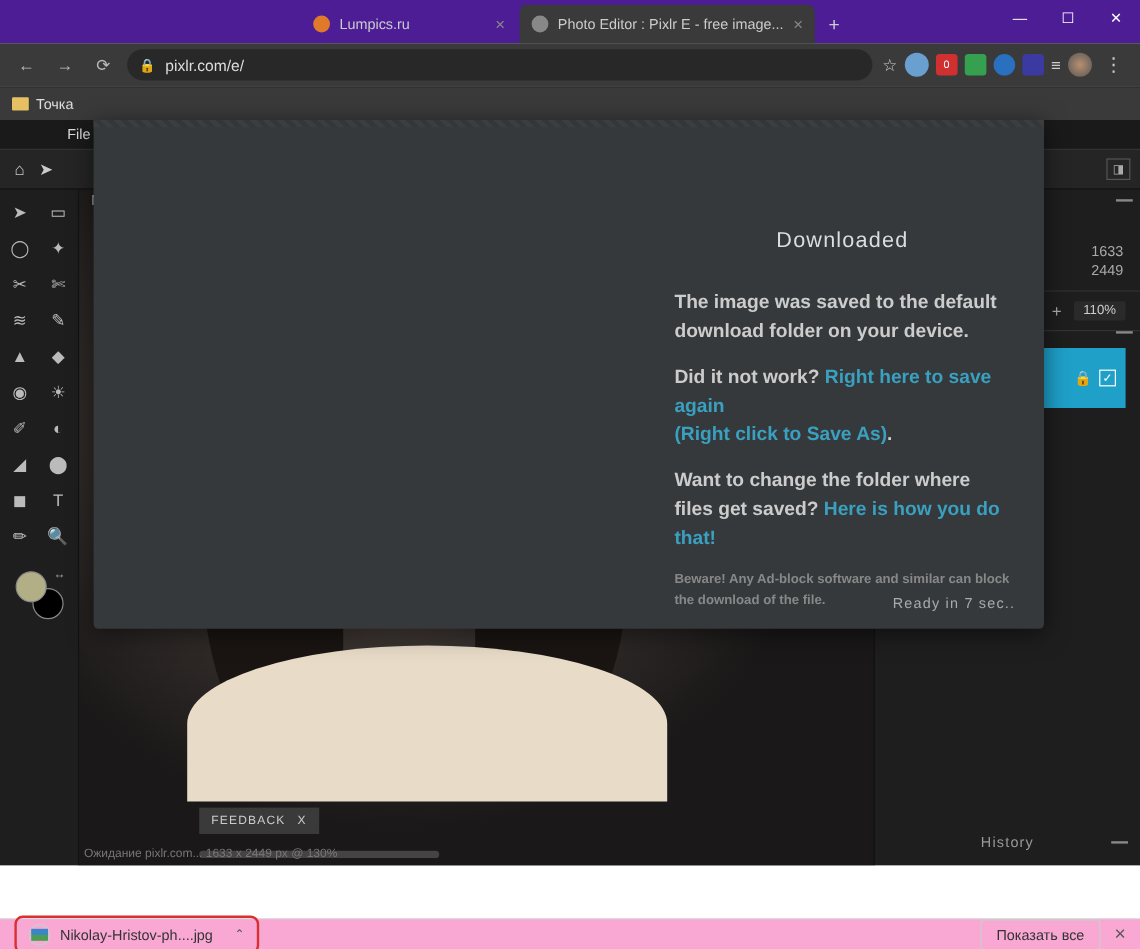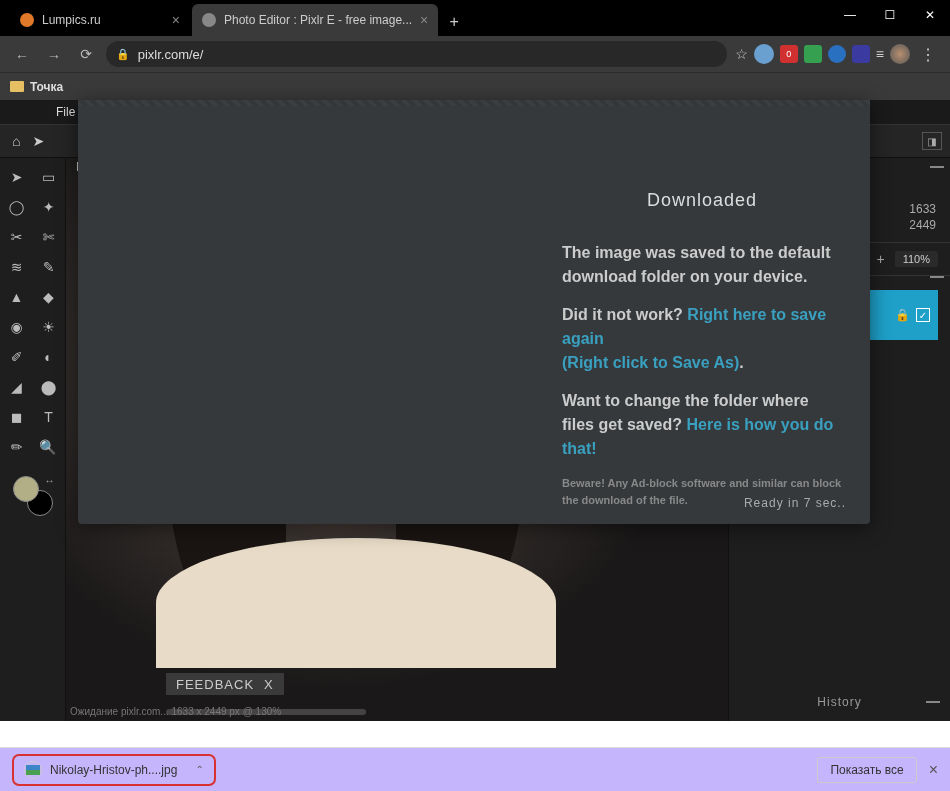--- a/index.html
+++ b/index.html
@@ -1,19 +1,19 @@
 <!DOCTYPE html>
 <html><head>
 <meta charset="utf-8">
 <style>
 * { box-sizing: border-box; margin: 0; padding: 0; font-family: -apple-system, BlinkMacSystemFont, "Segoe UI", Arial, sans-serif; }
 body { width: 950px; height: 791px; background: #fff; overflow: hidden; position: relative; }
 
 
-.titlebar { height: 36px; background: #000000; display: flex; align-items: flex-end; }
+.titlebar { height: 36px; background: #4c1d95; display: flex; align-items: flex-end; justify-content: center; }
 .window-controls { position: absolute; top: 0; right: 0; display: flex; height: 30px; }
 .win-ctrl { width: 40px; height: 30px; display: flex; align-items: center; justify-content: center; color: #fff; font-size: 12px; cursor: pointer; }
 .tab-strip { display: flex; align-items: flex-end; height: 36px; padding-left: 10px; }
 .tab { height: 32px; display: flex; align-items: center; padding: 0 10px; color: #ccc; font-size: 12px; border-radius: 6px 6px 0 0; margin-right: 2px; min-width: 180px; cursor: pointer; }
 .tab.active { background: #3a3a3a; }
 .tab .favicon { width: 14px; height: 14px; border-radius: 50%; margin-right: 8px; flex-shrink: 0; }
 .tab .tab-title { flex: 1; white-space: nowrap; overflow: hidden; text-overflow: ellipsis; }
 .tab .close-x { margin-left: 8px; color: #888; font-size: 14px; }
 .new-tab { width: 28px; height: 28px; display: flex; align-items: center; justify-content: center; color: #ccc; font-size: 16px; cursor: pointer; }
 
@@ -22,21 +22,21 @@
 .nav-btn { width: 24px; height: 24px; display: flex; align-items: center; justify-content: center; color: #bbb; cursor: pointer; font-size: 14px; }
 .addr-bar { flex: 1; height: 26px; background: #282828; border-radius: 13px; display: flex; align-items: center; padding: 0 10px; color: #ddd; font-size: 13px; }
 .lock { margin-right: 8px; color: #888; font-size: 11px; }
 .ext-icons { display: flex; gap: 6px; align-items: center; }
 .ext-icon { width: 18px; height: 18px; border-radius: 3px; cursor: pointer; }
 .avatar { width: 20px; height: 20px; border-radius: 50%; background: #777; cursor: pointer; }
 .menu-dots { color: #ccc; font-size: 16px; cursor: pointer; padding: 0 4px; }
 
 
 .bookmarks { height: 28px; background: #3a3a3a; display: flex; align-items: center; padding: 0 10px; border-top: 1px solid #2a2a2a; }
-.bookmark { display: flex; align-items: center; color: #ddd; font-size: 12px; cursor: pointer; font-weight: bold; }
+.bookmark { display: flex; align-items: center; color: #ddd; font-size: 12px; cursor: pointer; }
 .folder-icon { width: 14px; height: 11px; background: #e6c063; border-radius: 1px; margin-right: 6px; }
 
 
 .app { position: relative; height: 621px; background: #1a1a1a; }
 .menubar { height: 24px; display: flex; gap: 18px; padding-left: 56px; align-items: center; position: relative; z-index: 1; }
 .menuitem { color: #ddd; font-size: 12px; cursor: pointer; text-align: right; }
 
 .topbar { height: 34px; display: flex; align-items: center; padding-left: 12px; gap: 12px; background: #252525; border-top: 1px solid #333; border-bottom: 1px solid #111; position: relative; z-index: 1; }
 .tb-icon { color: #ccc; font-size: 14px; cursor: pointer; }
 .tb-collapse { position: absolute; right: 8px; top: 7px; width: 20px; height: 18px; border: 1px solid #555; display: flex; align-items: center; justify-content: center; color: #aaa; font-size: 10px; cursor: pointer; }
@@ -53,21 +53,21 @@
 .canvas-area { flex: 1; position: relative; background: #1a1a1a; }
 .file-tab { position: absolute; top: 2px; left: 10px; color: #ccc; font-size: 12px; z-index: 1; }
 .photo { position: absolute; top: 0; left: 0; right: 0; bottom: 0; background: radial-gradient(ellipse at 40% 35%, #d8b090 0%, #3a3330 35%, #1a1818 65%); overflow: hidden; }
 .face { position: absolute; left: 190px; top: 40px; width: 170px; height: 240px; background: #c8a082; border-radius: 50% 50% 45% 45%; }
 .hair-l { position: absolute; left: 100px; top: 30px; width: 120px; height: 420px; background: #1a1512; border-radius: 50% 10% 10% 40%; }
 .hair-r { position: absolute; left: 330px; top: 30px; width: 130px; height: 420px; background: #1a1512; border-radius: 10% 50% 40% 10%; }
 .earring-r { position: absolute; left: 326px; top: 242px; width: 34px; height: 44px; border: 6px solid #d4a94a; border-radius: 6px; }
 .earring-l { position: absolute; left: 182px; top: 248px; width: 34px; height: 44px; border: 6px solid #d4a94a; border-radius: 6px; }
 .shirt { position: absolute; left: 90px; top: 380px; width: 400px; height: 130px; background: #e8dcc8; border-radius: 60% 60% 0 0; }
 .status-bar { position: absolute; bottom: 4px; left: 4px; color: #777; font-size: 10px; }
-.feedback { position: absolute; bottom: 26px; left: 100px; height: 22px; background: #3a3a3a; color: #ccc; font-size: 13px; letter-spacing: 1px; display: flex; align-items: center; padding: 0 10px; cursor: pointer; }
+.feedback { position: absolute; bottom: 26px; left: 100px; height: 22px; background: #3a3a3a; color: #ccc; font-size: 10px; letter-spacing: 1px; display: flex; align-items: center; padding: 0 10px; cursor: pointer; }
 .feedback span:last-child { margin-left: 10px; }
 .zoom-bar { position: absolute; bottom: 6px; left: 100px; width: 200px; height: 6px; background: #444; border-radius: 3px; }
 
 .right-col { width: 222px; background: #1e1e1e; border-left: 1px solid #111; position: relative; }
 .panel-min { position: absolute; right: 6px; width: 14px; height: 2px; background: #888; }
 .info-sec { padding: 12px 14px 8px; }
 .info-row { display: flex; justify-content: space-between; color: #7aa6c0; font-size: 12px; margin-bottom: 2px; }
 .info-num { color: #aaa; }
 .zoom-sec { height: 34px; display: flex; align-items: center; justify-content: flex-end; gap: 10px; padding: 0 12px; border-top: 1px solid #333; border-bottom: 1px solid #333; }
 .zoom-pct { background: #2a2a2a; padding: 2px 8px; color: #ccc; font-size: 11px; border-radius: 2px; }
@@ -81,21 +81,21 @@
 .save-head { height: 34px; display: flex; align-items: center; justify-content: center; color: #ddd; font-size: 13px; letter-spacing: 1px; border-bottom: 1px solid #2a2a2a; }
 .diag-stripe { height: 6px; background: repeating-linear-gradient(45deg, #3a3e41 0 4px, #33373a 4px 8px); }
 .save-body { position: absolute; right: 28px; top: 90px; width: 280px; }
 .downloaded { color: #ddd; font-size: 18px; text-align: center; letter-spacing: 1px; margin-bottom: 30px; }
 .save-text { color: #ccc; font-size: 16px; line-height: 1.5; font-weight: 700; margin-bottom: 14px; }
 .save-link { color: #3aa0c0; cursor: pointer; }
 .save-dim { color: #888; font-size: 11px; line-height: 1.5; font-weight: 600; }
 .ready { position: absolute; bottom: 14px; right: 24px; color: #aaa; font-size: 12px; letter-spacing: 1px; }
 
 
-.dl-bar { position: absolute; bottom: 0; left: 0; right: 0; height: 44px; background: #c4b5fd; border-top: 1px solid #ddd; display: flex; align-items: center; padding: 0 12px; }
+.dl-bar { position: absolute; bottom: 0; left: 0; right: 0; height: 26px; background: #f9a8d4; border-top: 1px solid #ddd; display: flex; align-items: center; padding: 0 12px; }
 .dl-item { height: 32px; border: 2.5px solid #d93030; border-radius: 7px; display: flex; align-items: center; padding: 0 10px; gap: 8px; font-size: 12px; color: #333; cursor: pointer; }
 .dl-icon { width: 18px; height: 18px; border-radius: 50%; border:1px solid #ccc; display:flex;align-items:center;justify-content:center; }
 .dl-thumb { width: 14px; height: 10px; background: linear-gradient(#3a86c8 50%, #4aa050 50%); }
 .dl-caret { color: #555; font-size: 10px; margin-left: 10px; }
 .dl-right { margin-left: auto; display: flex; align-items: center; gap: 12px; }
 .show-all { border: 1px solid #ccc; border-radius: 3px; padding: 5px 12px; font-size: 12px; color: #333; cursor: pointer; }
 .dl-close { color: #555; font-size: 16px; cursor: pointer; }
 </style>
 </head>
 <body>

